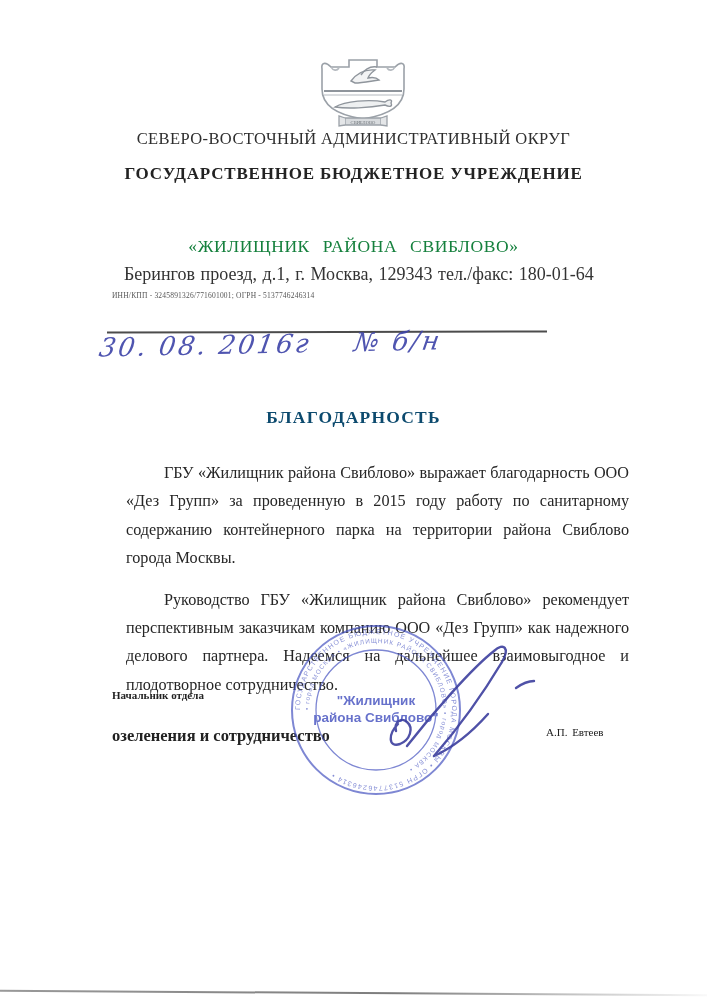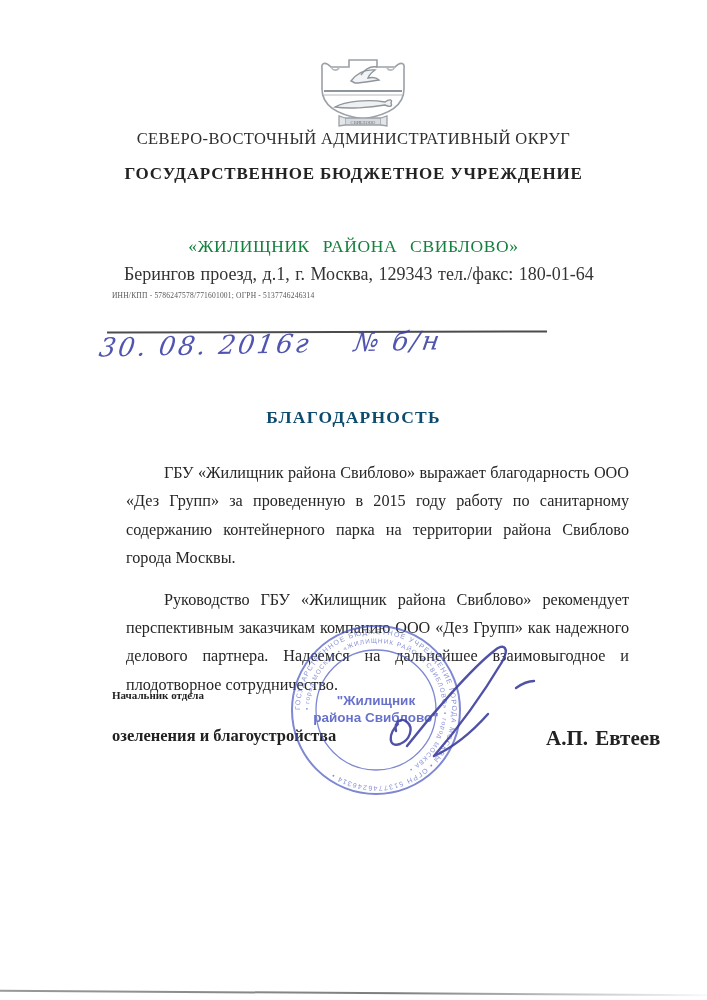--- a/index.html
+++ b/index.html
@@ -31,21 +31,21 @@
   
   .title{top:407px; font-size:17.5px; font-weight:bold; letter-spacing:1.2px; color:#0c4a6e;}
   .body-text{top:459px; left:110px; width:503px; font-size:16.2px; line-height:28.4px;
     text-align:justify; color:#262626;margin-left:16px;}
   .body-text p{margin:0 0 1px 0; text-indent:38px;}
   .body-text p + p{margin-top:13px;}
 
   
   .sig-pos1{top:689px; left:112px; font-size:11px; font-weight:bold; color:#222;}
   .sig-pos2{top:726px; left:112px; font-size:16.5px; font-weight:bold; color:#222;}
-  .sig-name{top:726px; left:546px; font-size:21px; font-weight:bold; color:#222; word-spacing:2px;}
+  .sig-name{top:726px; left:546px; font-size:11px; font-weight:normal; color:#222; word-spacing:2px;}
 
   .stamp{top:617px; left:283px; opacity:.82;}
   .autograph{top:636px; left:376px; opacity:.9;}
   .emblem{top:55px; left:311px;}
 
   
   .scan-edge{
     top:992px; left:-8px; width:730px; height:2px;
     background:linear-gradient(to right,#9a9a9a 0%,#7d7d7d 55%,rgba(125,125,125,0) 100%);
     transform:rotate(.35deg);
@@ -82,34 +82,34 @@
         <path d="M70 63 L76 61 L76 71 L70 70" fill="#e4e6e8"></path>
       </g>
     </g>
     <text x="52" y="68.5" text-anchor="middle" font-size="4.6" fill="#6d7379" font-family="Liberation Serif, serif">СВИБЛОВО</text>
   </svg>
 
   <div class="abs centered hdr-district">СЕВЕРО-ВОСТОЧНЫЙ АДМИНИСТРАТИВНЫЙ ОКРУГ</div>
   <div class="abs centered hdr-orgtype">ГОСУДАРСТВЕННОЕ БЮДЖЕТНОЕ УЧРЕЖДЕНИЕ</div>
   <div class="abs centered hdr-orgname">«ЖИЛИЩНИК РАЙОНА СВИБЛОВО»</div>
   <div class="abs hdr-address">Берингов проезд, д.1,  г. Москва, 129343 тел./факс: 180-01-64</div>
-  <div class="abs hdr-requisites">ИНН/КПП - 5786247578/771601001; ОГРН - 5137746246314</div>
+  <div class="abs hdr-requisites">ИНН/КПП - 3245891326/771601001; ОГРН - 5137746246314</div>
 
   <div class="abs rule"></div>
   <div class="abs handwriting">30. 08. 2016г    № б/н</div>
 
   <div class="abs centered title">БЛАГОДАРНОСТЬ</div>
 
   <div class="abs body-text">
     <p>ГБУ «Жилищник района Свиблово» выражает благодарность ООО «Дез Групп» за проведенную в 2015 году работу по санитарному содержанию контейнерного парка на территории района Свиблово города Москвы.</p>
     <p>Руководство ГБУ «Жилищник района Свиблово» рекомендует перспективным заказчикам компанию ООО «Дез Групп» как надежного делового партнера. Надеемся на дальнейшее взаимовыгодное и плодотворное сотрудничество.</p>
   </div>
 
   <div class="abs sig-pos1">Начальник отдела</div>
-  <div class="abs sig-pos2">озеленения и благоустройства</div>
+  <div class="abs sig-pos2">озеленения и сотрудничество</div>
   <div class="abs sig-name">А.П. Евтеев</div>
 
   <svg class="abs stamp" width="186" height="186" viewBox="0 0 186 186">
     <defs>
       <path id="ringOuter" d="M93,93 m-76,0 a76,76 0 1,1 152,0 a76,76 0 1,1 -152,0"></path>
       <path id="ringInner" d="M93,93 m-67,0 a67,67 0 1,1 134,0 a67,67 0 1,1 -134,0"></path>
     </defs>
     <g stroke="#4653c0" fill="none" opacity=".85">
       <circle cx="93" cy="93" r="84" stroke-width="2"></circle>
       <circle cx="93" cy="93" r="60" stroke-width="1.3"></circle>

